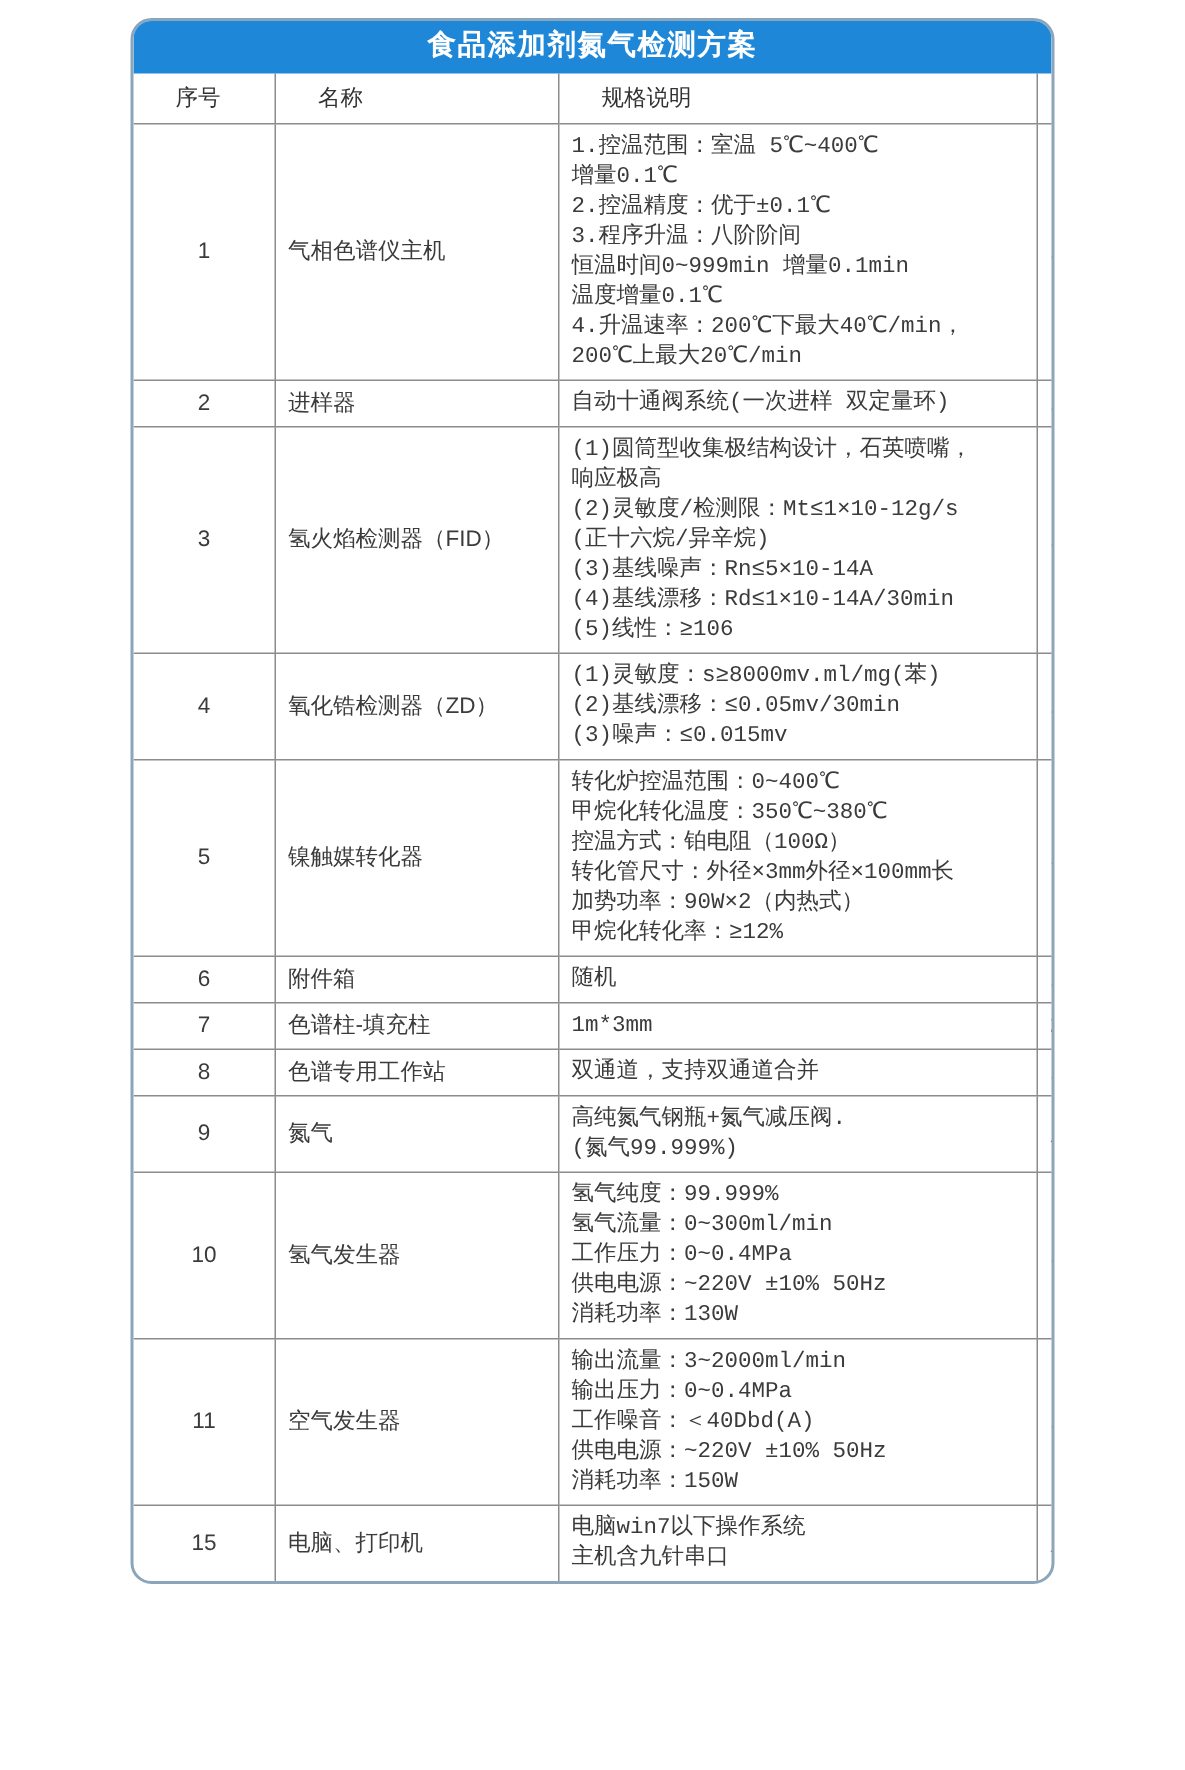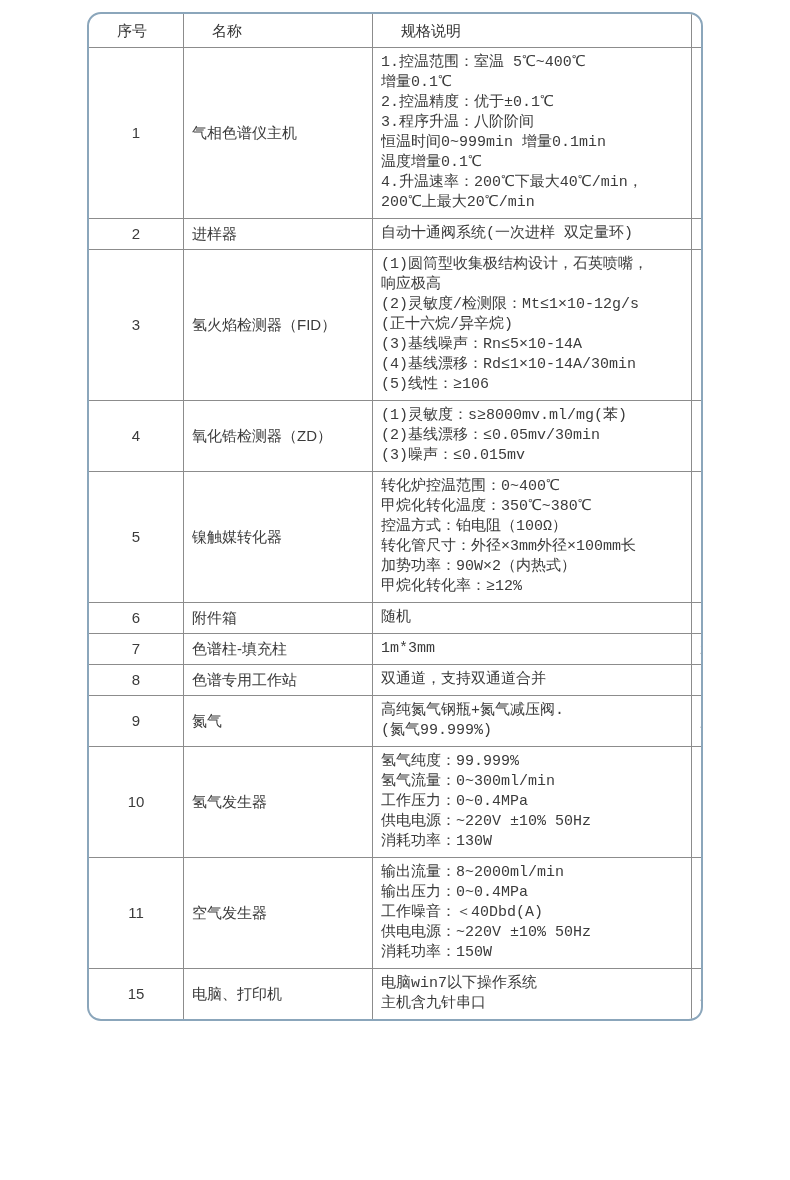--- a/index.html
+++ b/index.html
@@ -69,20 +69,21 @@
   .spec-table tr > *:first-child { border-left: none; }
   .spec-table tr > *:last-child  { border-right: none; }
   .spec-table tbody tr:last-child > * { border-bottom: none; }
   .spec-table thead tr > * { border-top: none; padding-left: 28px; }
 </style>
 </head>
 <body>
 
 <div class="page">
   <div class="card">
+    <div class="card-title">食品添加剂氮气检测方案</div>
     <table class="spec-table">
       <thead>
         <tr>
           <th class="col-no">序号</th>
           <th class="col-name">名称</th>
           <th class="col-spec">规格说明</th>
           <th class="col-qty">数量单位</th>
         </tr>
       </thead>
       <tbody>
@@ -188,21 +189,21 @@
               <div class="spec-line">工作压力：0~0.4MPa</div>
               <div class="spec-line">供电电源：~220V ±10% 50Hz</div>
               <div class="spec-line">消耗功率：130W</div>
             </td>
             <td class="col-qty">1台</td>
           </tr>
           <tr>
             <td class="col-no">11</td>
             <td class="col-name">空气发生器</td>
             <td class="col-spec">
-              <div class="spec-line">输出流量：8~2000ml/min</div>
+              <div class="spec-line">输出流量：3~2000ml/min</div>
               <div class="spec-line">输出压力：0~0.4MPa</div>
               <div class="spec-line">工作噪音：＜40Dbd(A)</div>
               <div class="spec-line">供电电源：~220V ±10% 50Hz</div>
               <div class="spec-line">消耗功率：150W</div>
             </td>
             <td class="col-qty">1台</td>
           </tr>
           <tr>
             <td class="col-no">15</td>
             <td class="col-name">电脑、打印机</td>

